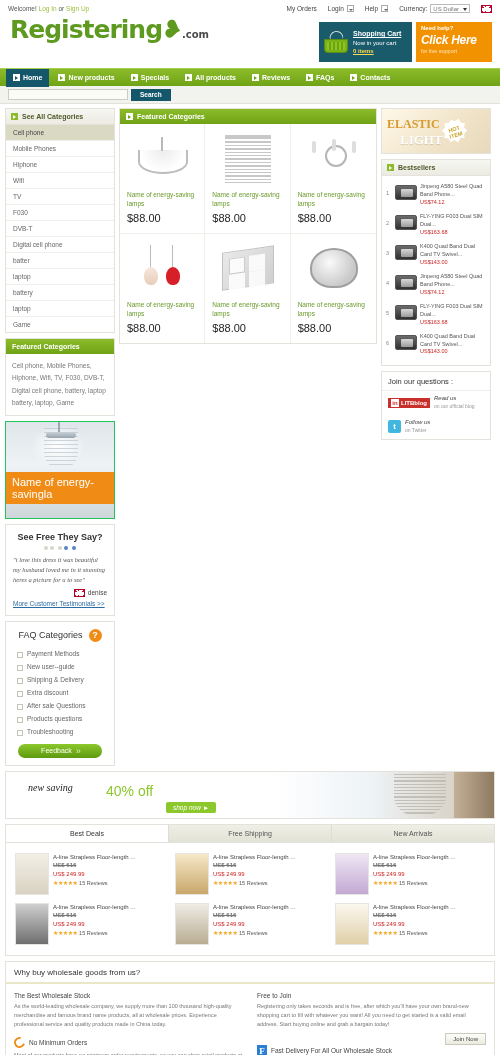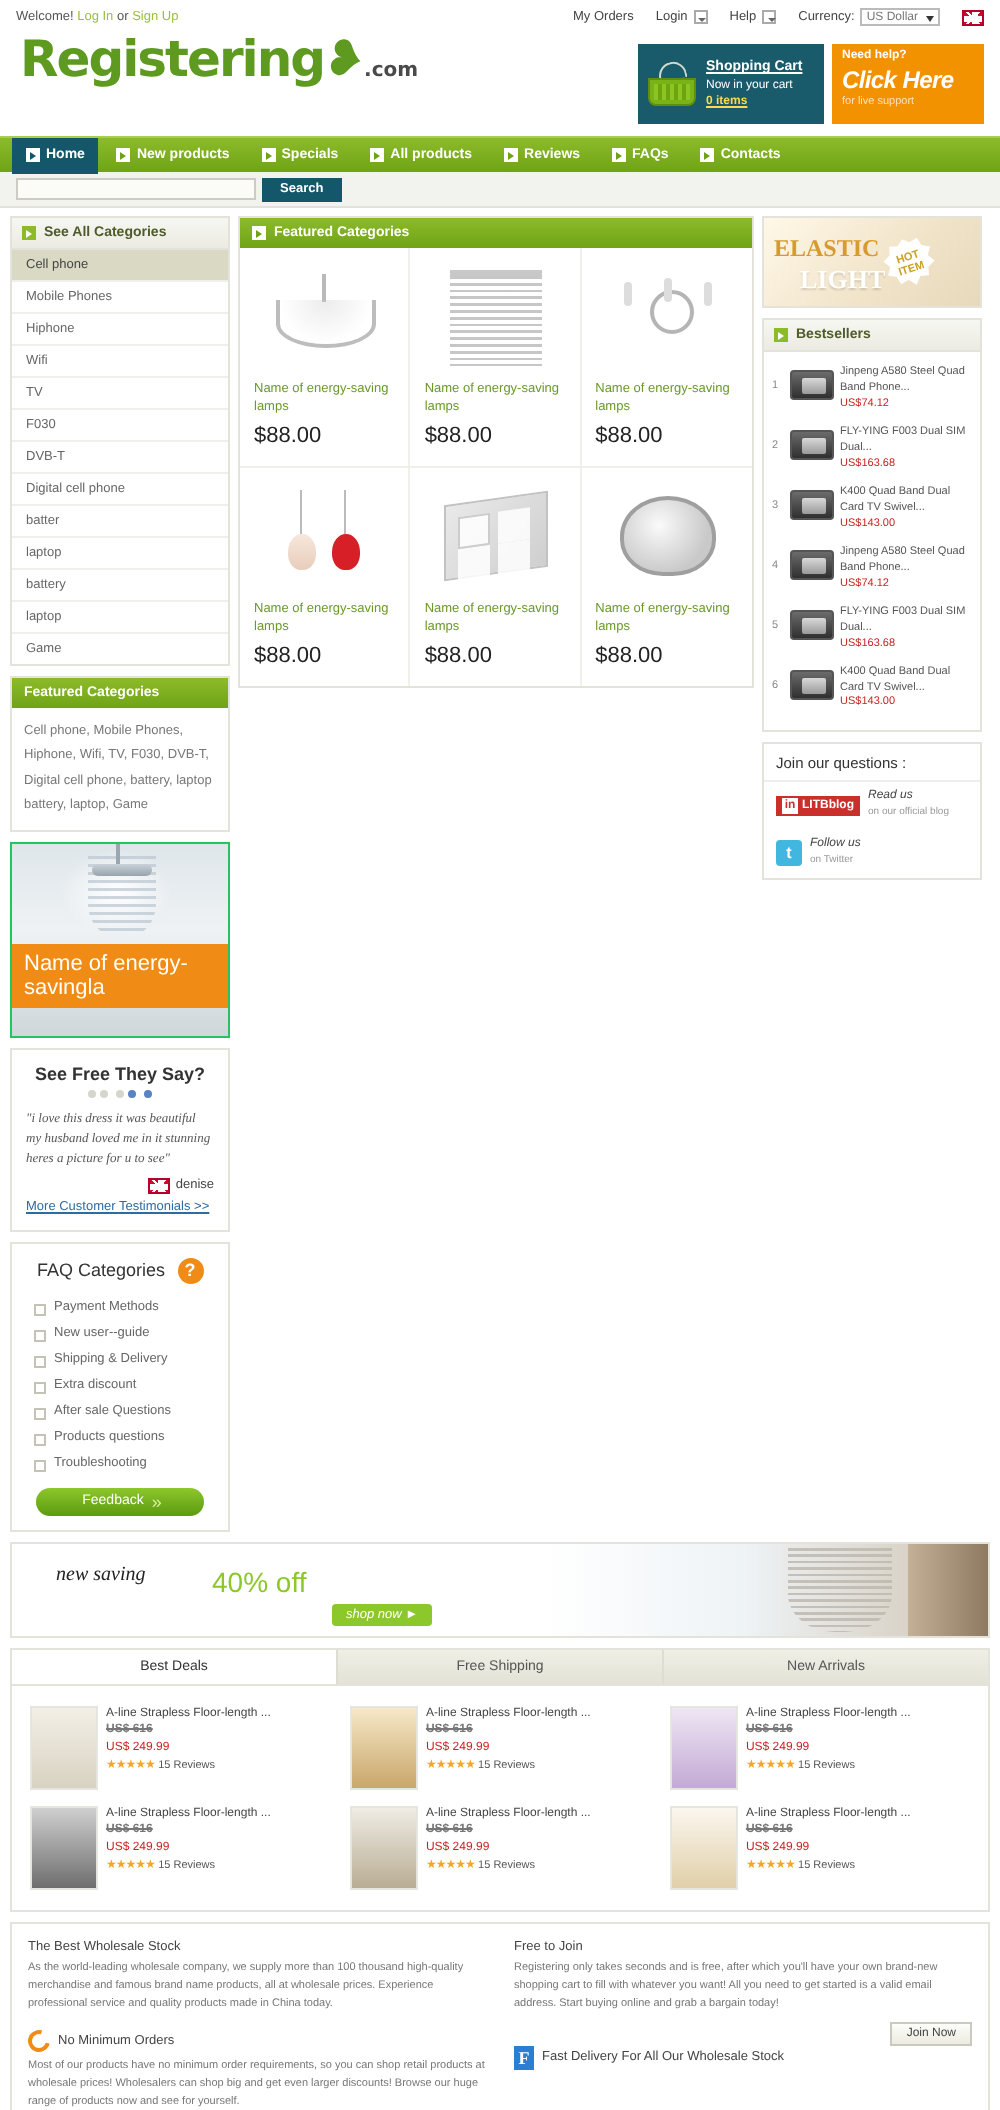--- a/index.html
+++ b/index.html
@@ -706,20 +706,21 @@
           <div class="deal-old">US$ 616</div>
           <div class="deal-new">US$ 249.99</div>
           <div><span class="stars">★★★★★</span>
                <span class="rev">15 Reviews</span></div>
         </div>
       </div>
     </div>
   </div>
 
   <div class="why">
+    <div class="why-h">Why buy wholesale goods from us?</div>
     <div class="why-grid">
       <div class="why-col">
         <div class="why-t">The Best Wholesale Stock</div>
         <p class="why-p">As the world-leading wholesale company, we supply more than 100 thousand high-quality merchandise and famous brand name products, all at wholesale prices. Experience professional service and quality products made in China today.</p>
         <div class="why-ic">
           <span class="ic-o"></span>
           <span class="why-t" style="margin:0">No Minimum Orders</span>
         </div>
         <p class="why-p">Most of our products have no minimum order requirements, so you can shop retail products at wholesale prices! Wholesalers can shop big and get even larger discounts! Browse our huge range of products now and see for yourself.</p>
 

